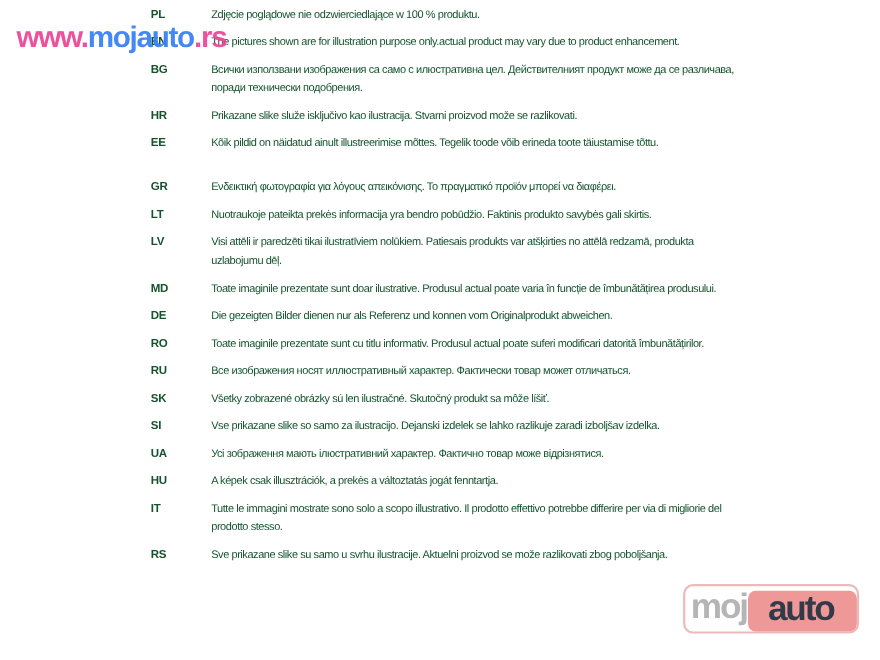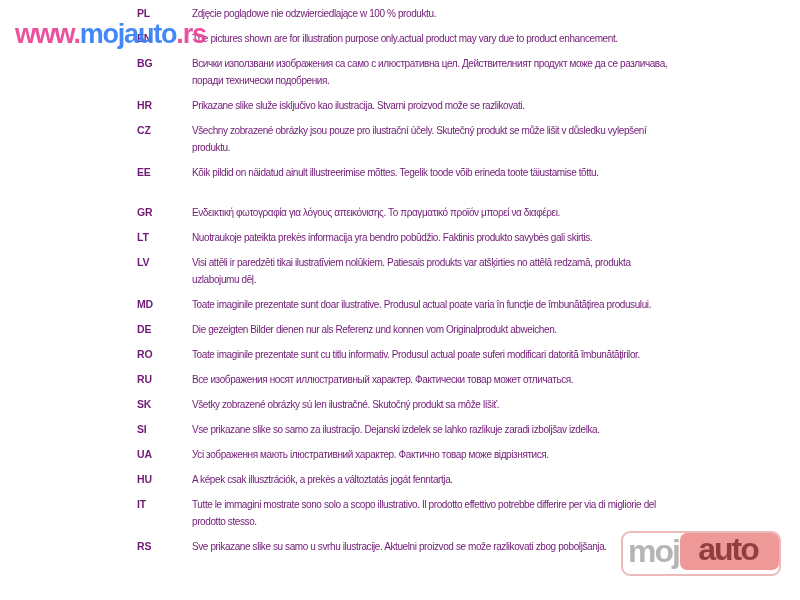--- a/index.html
+++ b/index.html
@@ -17,21 +17,21 @@
   }
   .rows {
     position: absolute;
     left: 137px;
     top: 5px;
     width: 542px;
   }
   .row {
     display: flex;
     margin-bottom: 8px;
-    color: #701a75;
+    color: #14532d;
   }
   .row .code {
     flex: 0 0 27px;
     width: 27px;
     font-weight: bold;
     font-size: 10.5px;
     line-height: 17px;
     letter-spacing: -0.2px;
   }
   .row .text {
@@ -62,36 +62,36 @@
     position: absolute;
     left: 621px;
     top: 531px;
     width: 160px;
     height: 45px;
     box-sizing: border-box;
     border: 2px solid #e9aeae;
     border-radius: 9px;
     background: rgba(255,255,255,0.85);
     display: flex;
-    align-items: flex-start;
+    align-items: flex-end;
     z-index: 4;
     opacity: 0.85;
   }
   .logo .logo-moj {
     font-weight: bold;
     font-size: 32px;
     letter-spacing: -2px;
     color: #a9a9a9;
     padding: 0 1px 4px 5px;
   }
   .logo .logo-auto {
     font-weight: bold;
     font-size: 32px;
     letter-spacing: -2px;
-    color: #7f1d1d;
+    color: #0f172a;
     background: #ec8885;
     border-radius: 7px;
     height: 37px;
     line-height: 33px;
     padding: 0 8px 0 5px;
     flex: 1;
     text-align: center;
   }
 </style>
 </head>
@@ -108,24 +108,20 @@
       <span class="code">EN</span>
       <span class="text">The pictures shown are for illustration purpose only.actual product may vary due to product enhancement.</span>
     </div>
     <div class="row">
       <span class="code">BG</span>
       <span class="text">Всички използвани изображения са само с илюстративна цел. Действителният продукт може да се различава, поради технически подобрения.</span>
     </div>
     <div class="row one-line">
       <span class="code">HR</span>
       <span class="text">Prikazane slike služe isključivo kao ilustracija. Stvarni proizvod može se razlikovati.</span>
-    </div>
-    <div class="row">
-      <span class="code">CZ</span>
-      <span class="text">Všechny zobrazené obrázky jsou pouze pro ilustrační účely. Skutečný produkt se může lišit v důsledku vylepšení produktu.</span>
     </div>
     <div class="row one-line gap-after">
       <span class="code">EE</span>
       <span class="text">Kõik pildid on näidatud ainult illustreerimise mõttes. Tegelik toode võib erineda toote täiustamise tõttu.</span>
     </div>
     <div class="row one-line">
       <span class="code">GR</span>
       <span class="text">Ενδεικτική φωτογραφία για λόγους απεικόνισης. Το πραγματικό προϊόν μπορεί να διαφέρει.</span>
     </div>
     <div class="row one-line">

